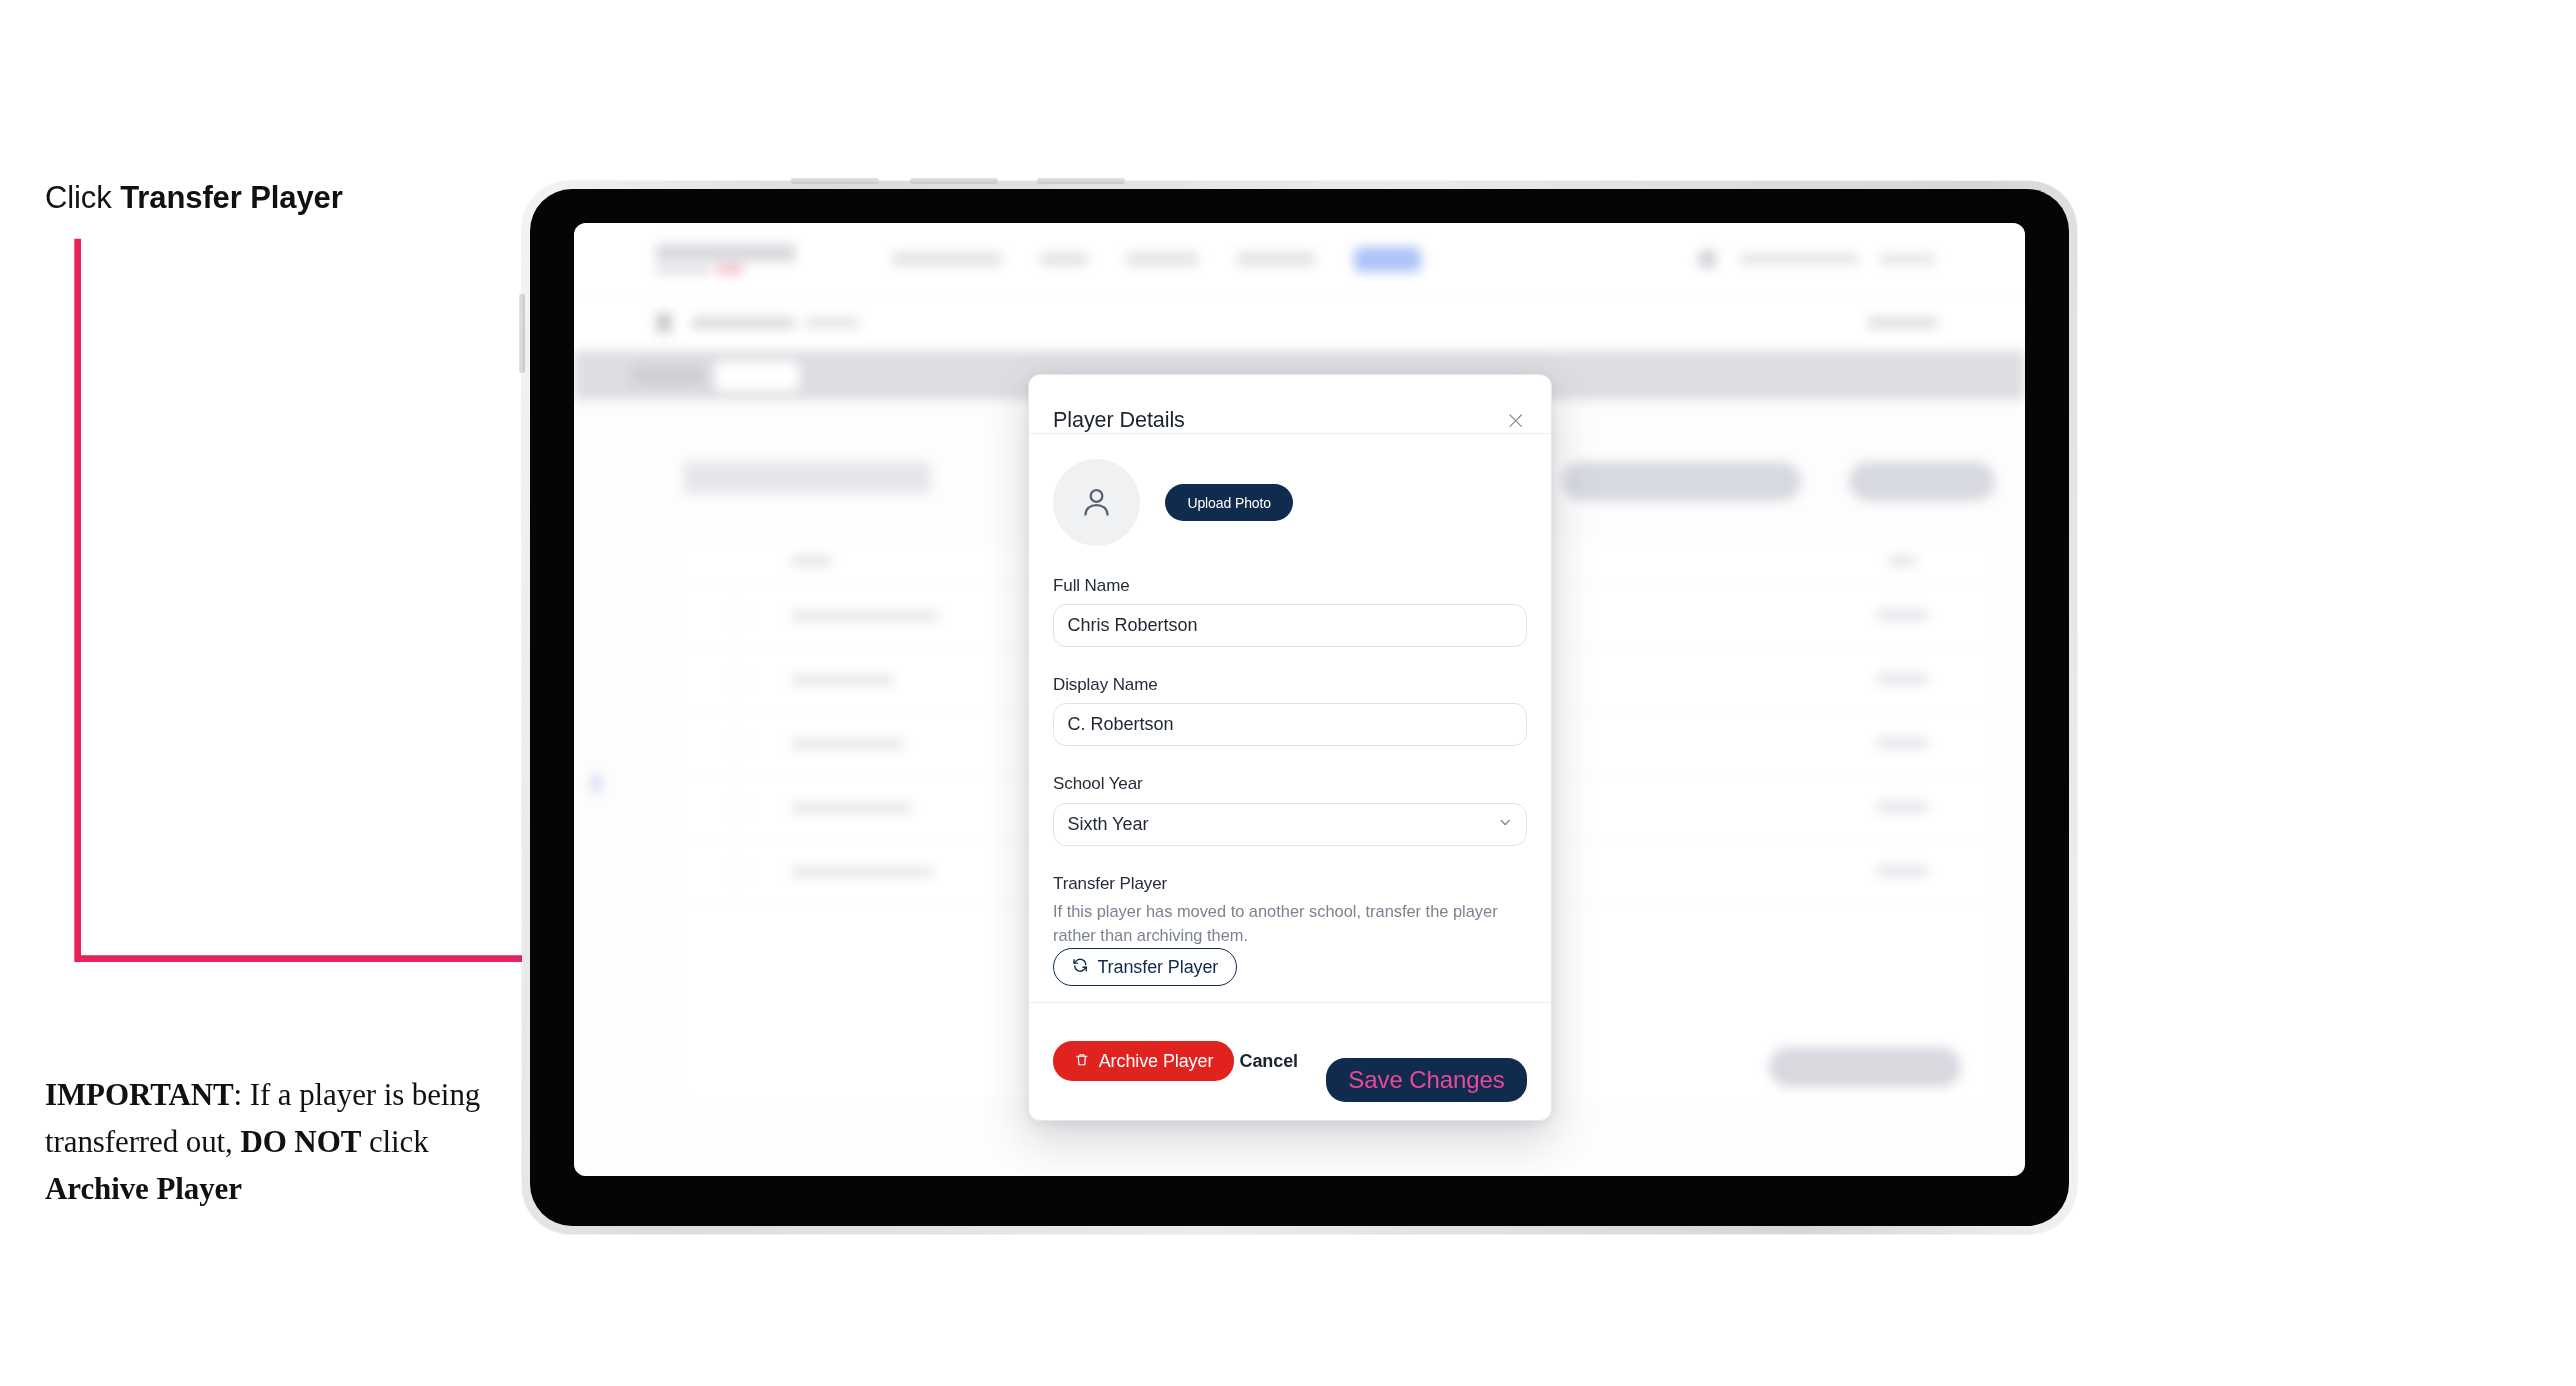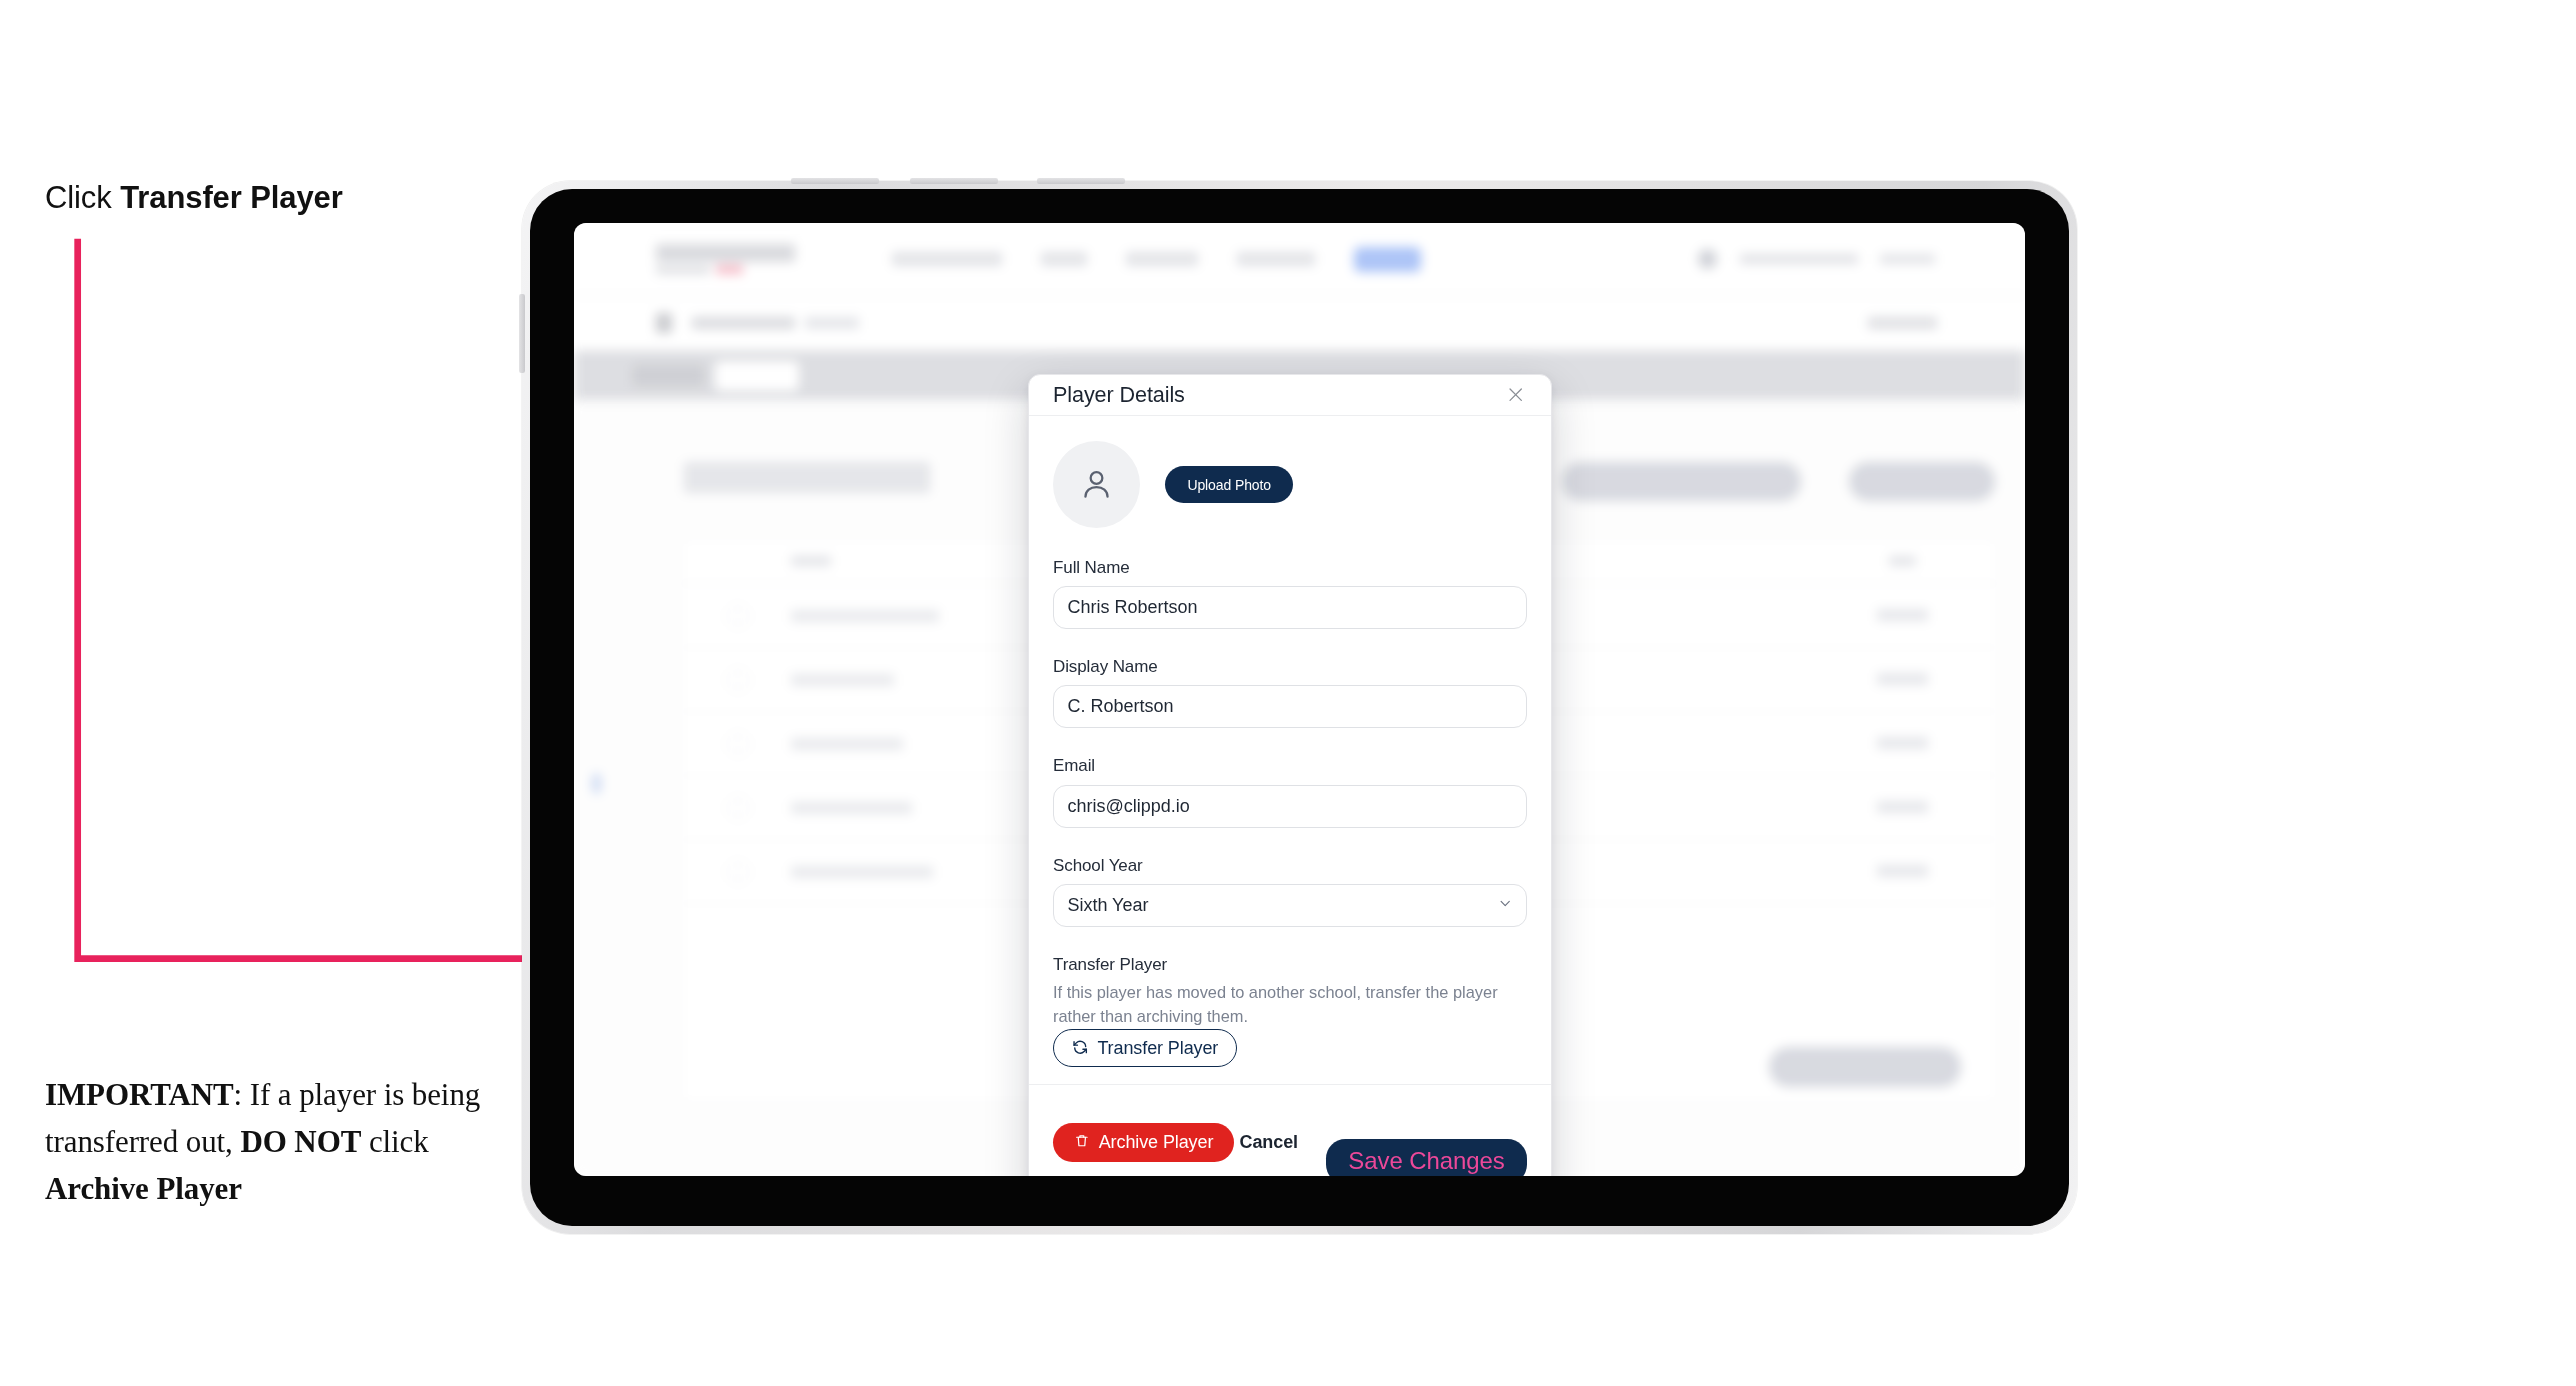--- a/index.html
+++ b/index.html
@@ -182,22 +182,22 @@
     left: 1028px;
     top: 342px;
     width: 524px;
     background: #ffffff;
     border-radius: 12px;
     border: 0.7px solid #e7e7ea;
     box-shadow: 0 16.4px 45px rgba(18,22,38,0.18), 0 3px 10.4px rgba(18,22,38,0.07);
     overflow: hidden;
   }
   .modal-head {
-    height: 41px;
-    display: flex; align-items: center;
+    height: 59px;
+    display: flex; align-items: flex-end;
     padding: 0 22.4px 0 24px;
     border-bottom: 0.7px solid #edeef0;
   }
   .modal-title {
     font-size: 21.6px;
     color: #1c2430;
     font-weight: 400;
     letter-spacing: -0.1px;
   }
   .modal-close {
@@ -467,24 +467,20 @@
           <div class="field">
             <label class="field-label">Full Name</label>
             <input class="field-input" value="Chris Robertson" style="">
           </div>
 
           <div class="field">
             <label class="field-label">Display Name</label>
             <input class="field-input" value="C. Robertson" style="">
           </div>
 
-          <div class="field">
-            <label class="field-label">Email</label>
-            <input class="field-input" value="chris@clippd.io" style="">
-          </div>
 
           <div class="field">
             <label class="field-label">School Year</label>
             <div class="select-wrap">
               <input class="field-input" readonly="" value="Sixth Year" style="">
               <span class="chev">
                 <svg width="16.4" height="16.4" viewBox="0 0 24 24" fill="none" stroke="currentColor" stroke-width="1.7" stroke-linecap="round" stroke-linejoin="round">
                     <polyline points="6 9 12 15 18 9"></polyline>
                   </svg>
               </span>

